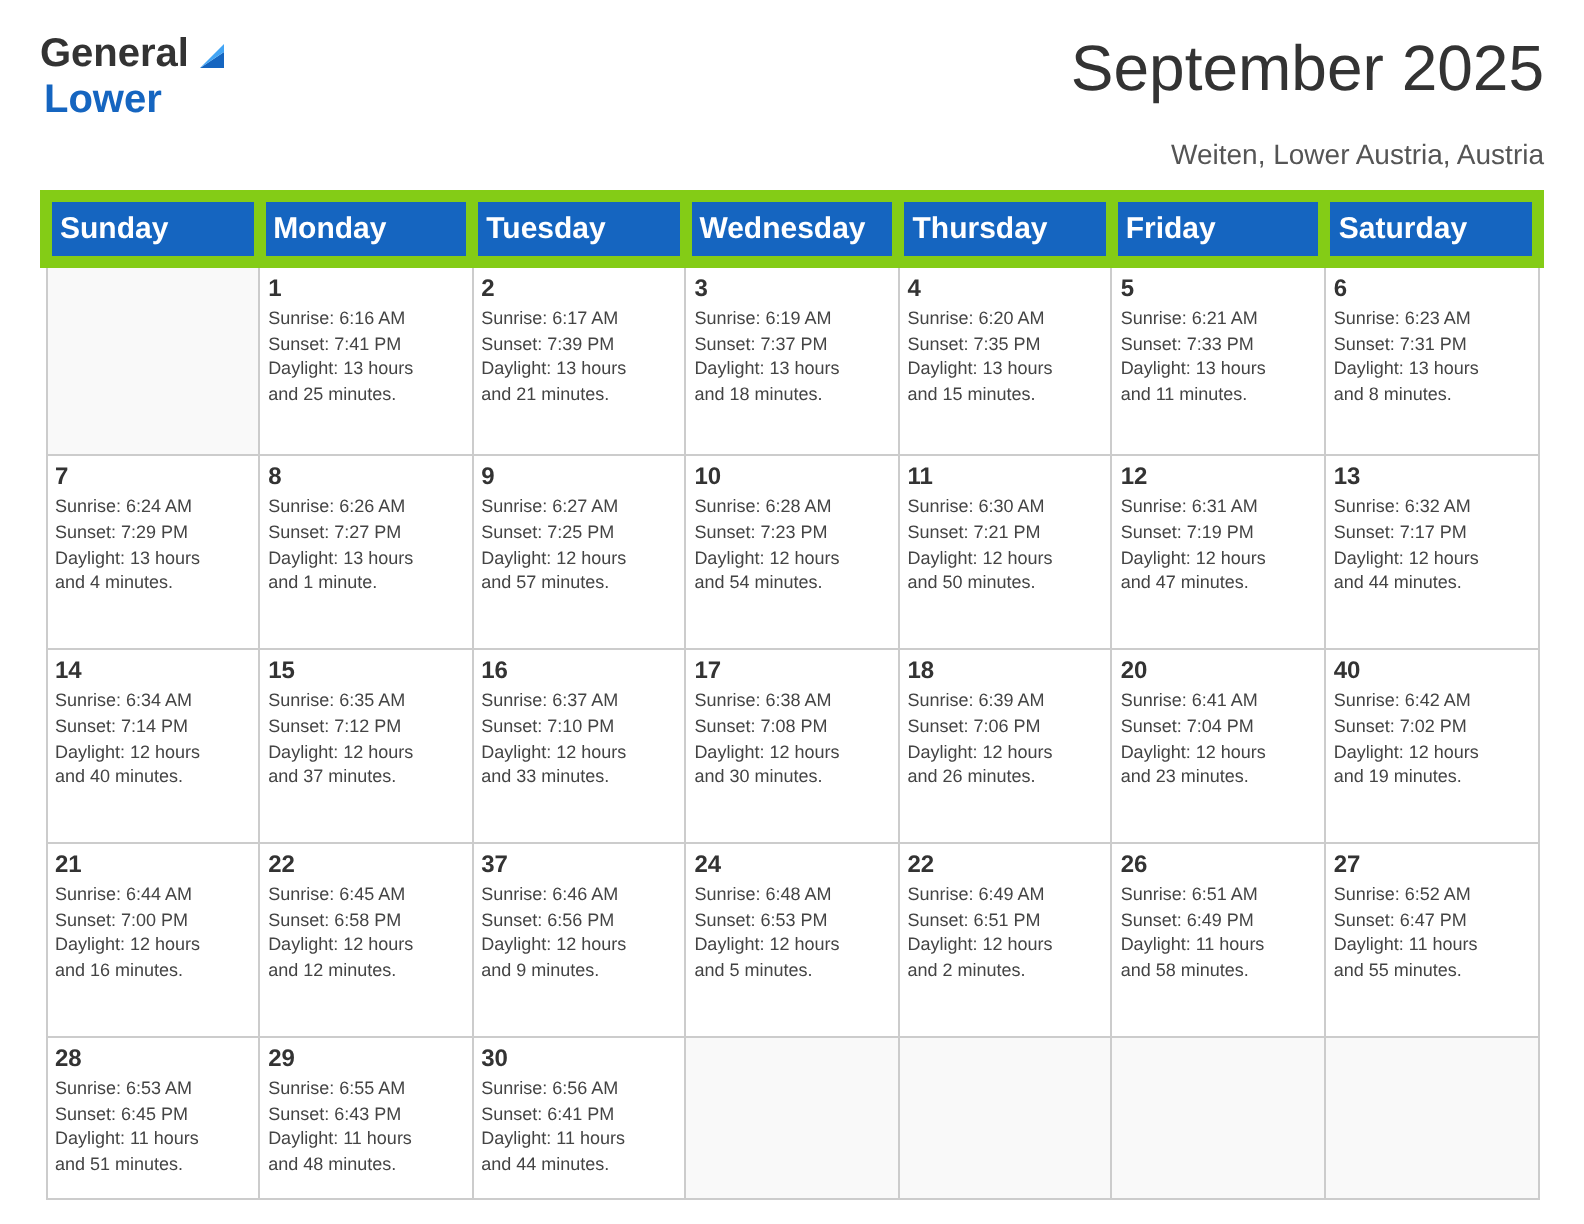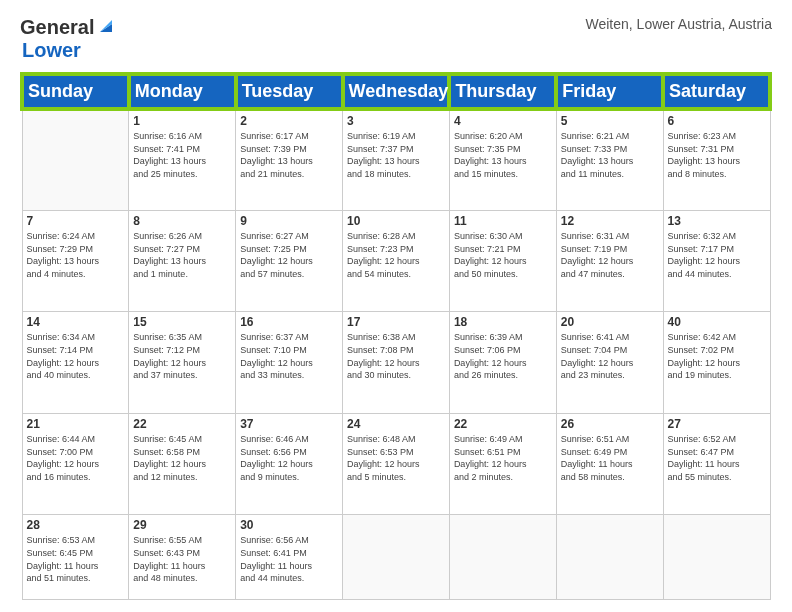--- a/index.html
+++ b/index.html
@@ -34,36 +34,37 @@
       text-align: right;
     }
     .month-title {
       font-size: 32px;
       font-weight: normal;
       color: #333;
     }
     .location {
       font-size: 14px;
       color: #555;
+      margin-top: 16px;
     }
     .calendar {
       flex: 1;
       border: 1px solid #ccc;
       border-collapse: collapse;
       width: 100%;
       table-layout: fixed;
     }
     .calendar th {
       background-color: #1565c0;
       color: #fff;
-      font-size: 18px;
+      font-size: 15px;
       font-weight: bold;
       padding: 5px 4px;
       text-align: left;
-      border: 4px solid #84cc16;
+      border: 6px solid #84cc16;
     }
     .calendar td {
       border: 1px solid #ccc;
       vertical-align: top;
       padding: 3px 4px;
       font-size: 9.5px;
       color: #333;
       height: 88px;
     }
     .day-num {
@@ -84,30 +85,31 @@
     .row-last td {
       height: 72px;
     }
   </style>
 </head>
 <body>
 
 <div class="page">
   <div class="header">
     <div class="logo">
-      <div style="display:flex;gap:2px;">
+      <div style="display:flex;align-items:center;gap:2px;">
         <span class="logo-general" style="font-size:20px;font-weight:bold;">General</span>
         <svg width="20" height="20" viewBox="0 0 20 20">
           <polygon points="4,16 16,8 16,16" fill="#1565c0"></polygon>
           <polygon points="4,16 16,4 16,8" fill="#42a5f5"></polygon>
         </svg>
       </div>
       <span class="logo-blue" style="font-size:20px;font-weight:bold;margin-left:2px;">Lower</span>
     </div>
     <div class="title-block">
+      <div class="month-title">September 2025</div>
       <div class="location">Weiten, Lower Austria, Austria</div>
     </div>
   </div>
 
   <table class="calendar">
     <thead>
       <tr>
         <th>Sunday</th>
         <th>Monday</th>
         <th>Tuesday</th>

